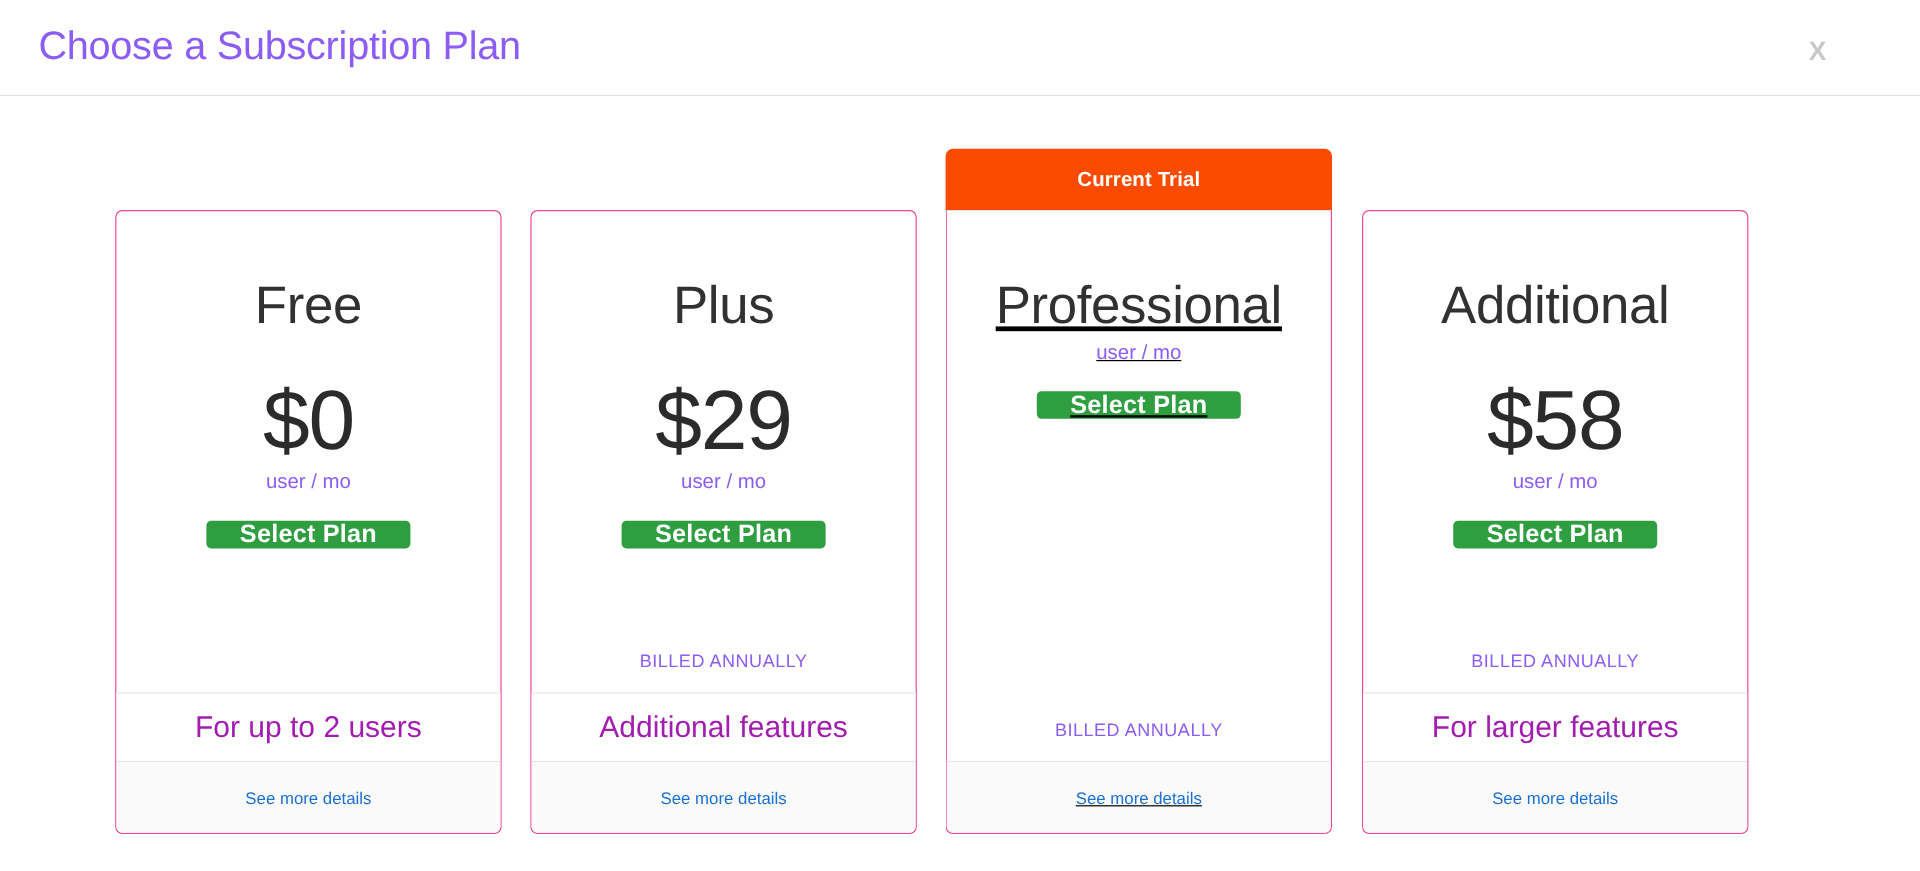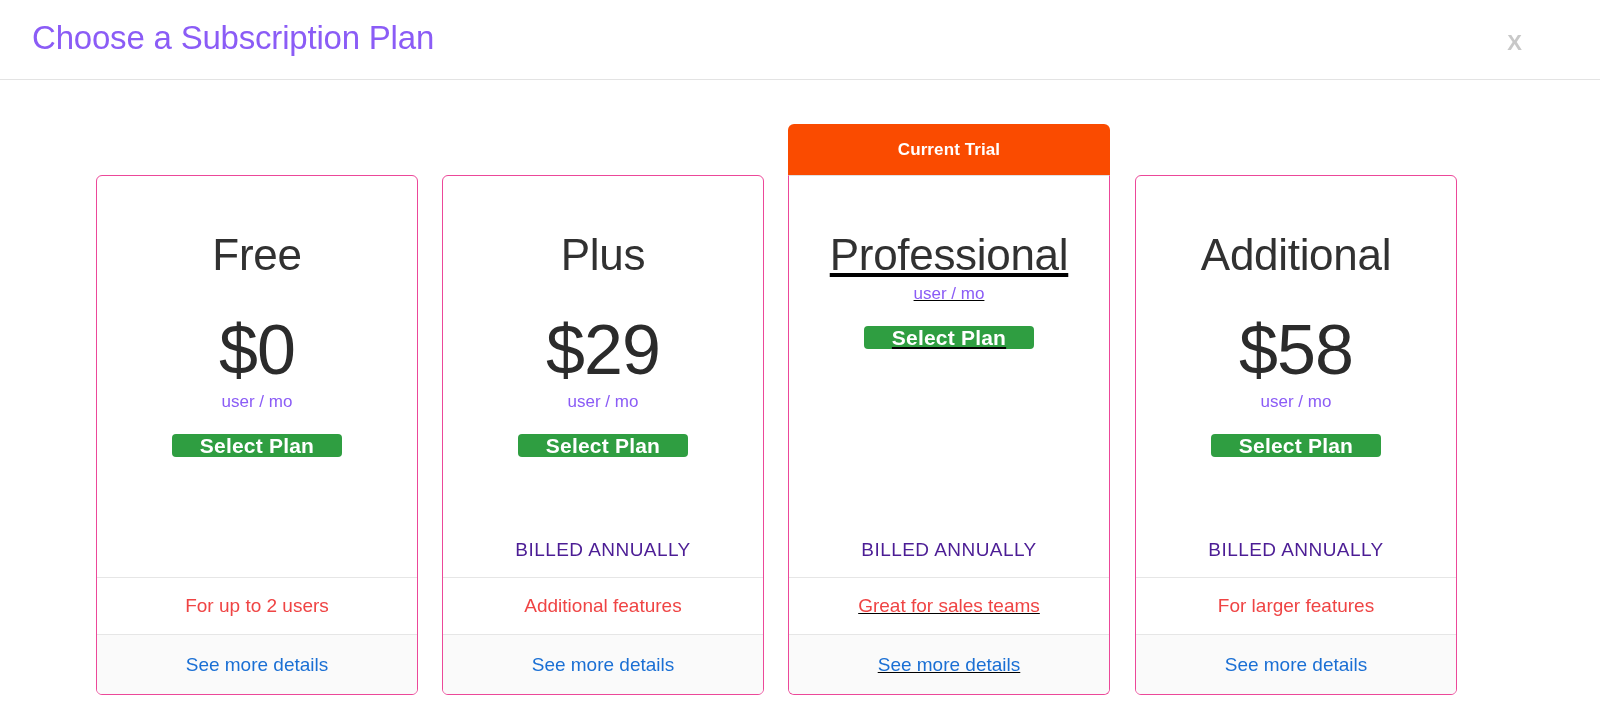--- a/index.html
+++ b/index.html
@@ -142,58 +142,58 @@
     font-weight: 700;
     border: none;
     border-radius: 4px;
     padding: 1px 28px;
     cursor: pointer;
     font-family: "Liberation Sans", sans-serif;
     line-height: 1;
     letter-spacing: 0.2px;
   }
   .billed-note {
-    font-size: 19px;
-    font-weight: 400;
-    color: #4c1d95;
+    font-size: 15px;
+    font-weight: 400;
+    color: #8b5cf6;
     letter-spacing: 0.45px;
     position: absolute;
     bottom: 18px;
     left: 0;
     right: 0;
     text-align: center;
     line-height: 1;
   }
 
   
   .plan-detail {
     flex: 0 0 auto;
     height: 56px;
     border-top: 1px solid #e6e6e6;
     display: flex;
     align-items: center;
     justify-content: center;
-    font-size: 19px;
-    color: #ef4444;
+    font-size: 25px;
+    color: #a21caf;
     background: #ffffff;
   }
 
   
   .plan-footer {
     flex: 0 0 auto;
     height: 59px;
     border-top: 1px solid #e6e6e6;
     background: #fafafa;
     border-radius: 0 0 5px 5px;
     display: flex;
     align-items: center;
     justify-content: center;
   }
   .details-link {
-    font-size: 19px;
+    font-size: 14px;
     color: #1a6fd4;
     text-decoration: none;
     cursor: pointer;
   }
 </style>
 </head>
 <body>
 
 <div class="modal-header">
   <div class="modal-title">Choose a Subscription Plan</div>
@@ -232,21 +232,20 @@
     </div>
   </div>
 
   <div class="plan-card featured plan-pos-2">
     <div class="plan-body">
       <div class="plan-name">Professional</div>
       <div class="plan-period">user / mo</div>
       <button class="select-plan-button">Select Plan</button>
       <div class="billed-note">BILLED ANNUALLY</div>
     </div>
-    <div class="plan-detail">Great for sales teams</div>
     <div class="plan-footer">
       <a class="details-link">See more details</a>
     </div>
   </div>
 
   <div class="plan-card plan-pos-3">
     <div class="plan-body">
       <div class="plan-name">Additional</div>
       <div class="plan-price">$58</div>
       <div class="plan-period">user / mo</div>

